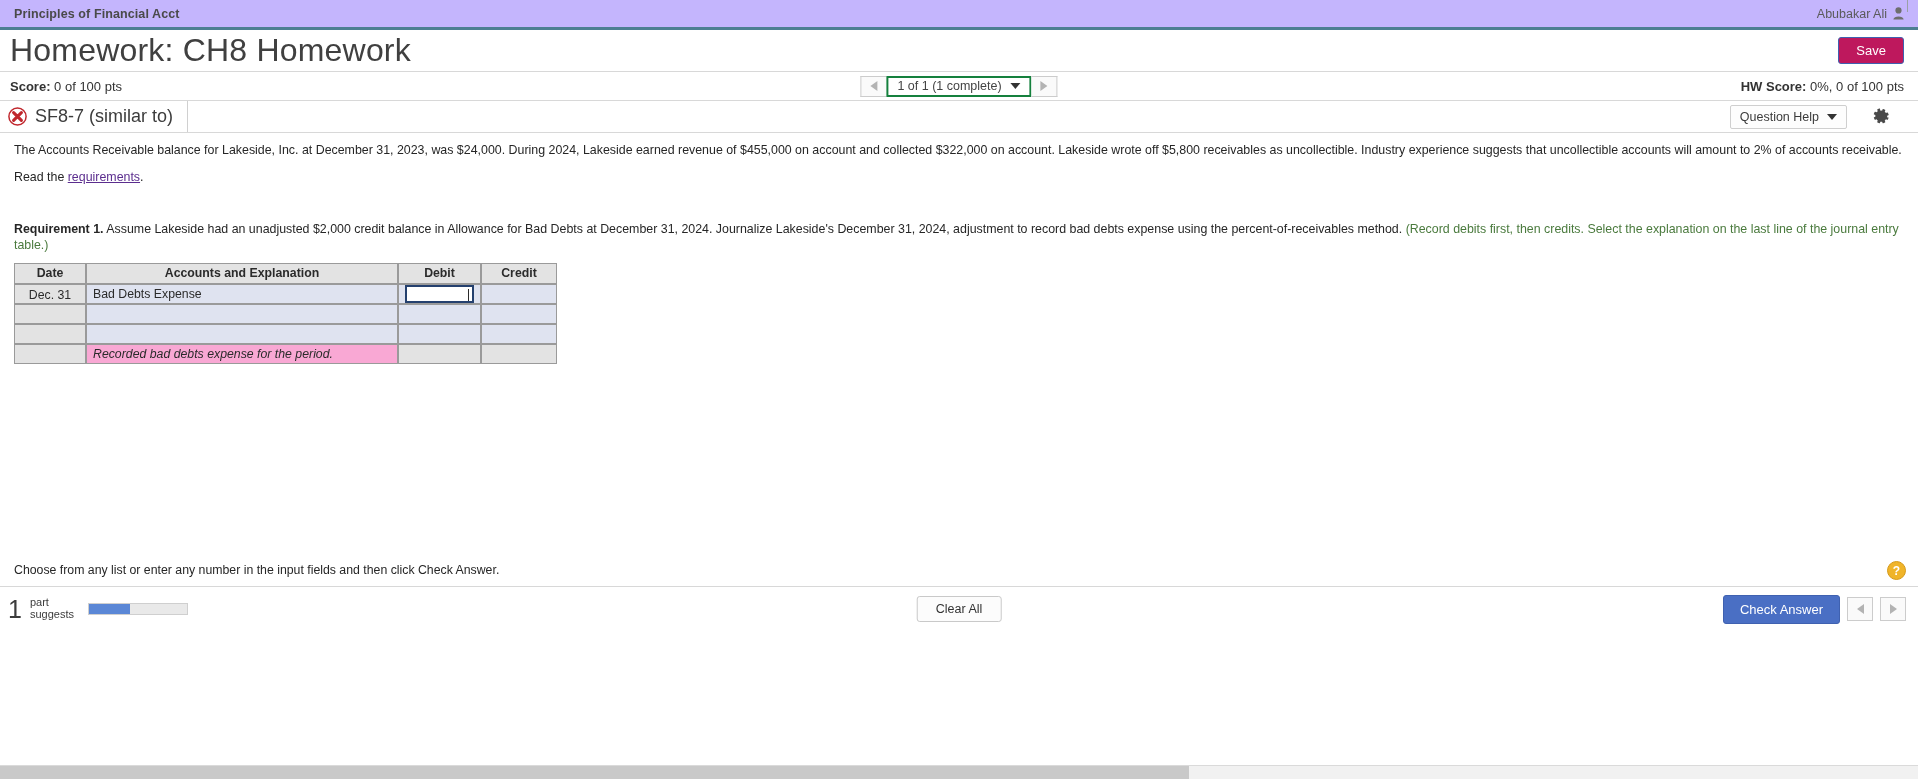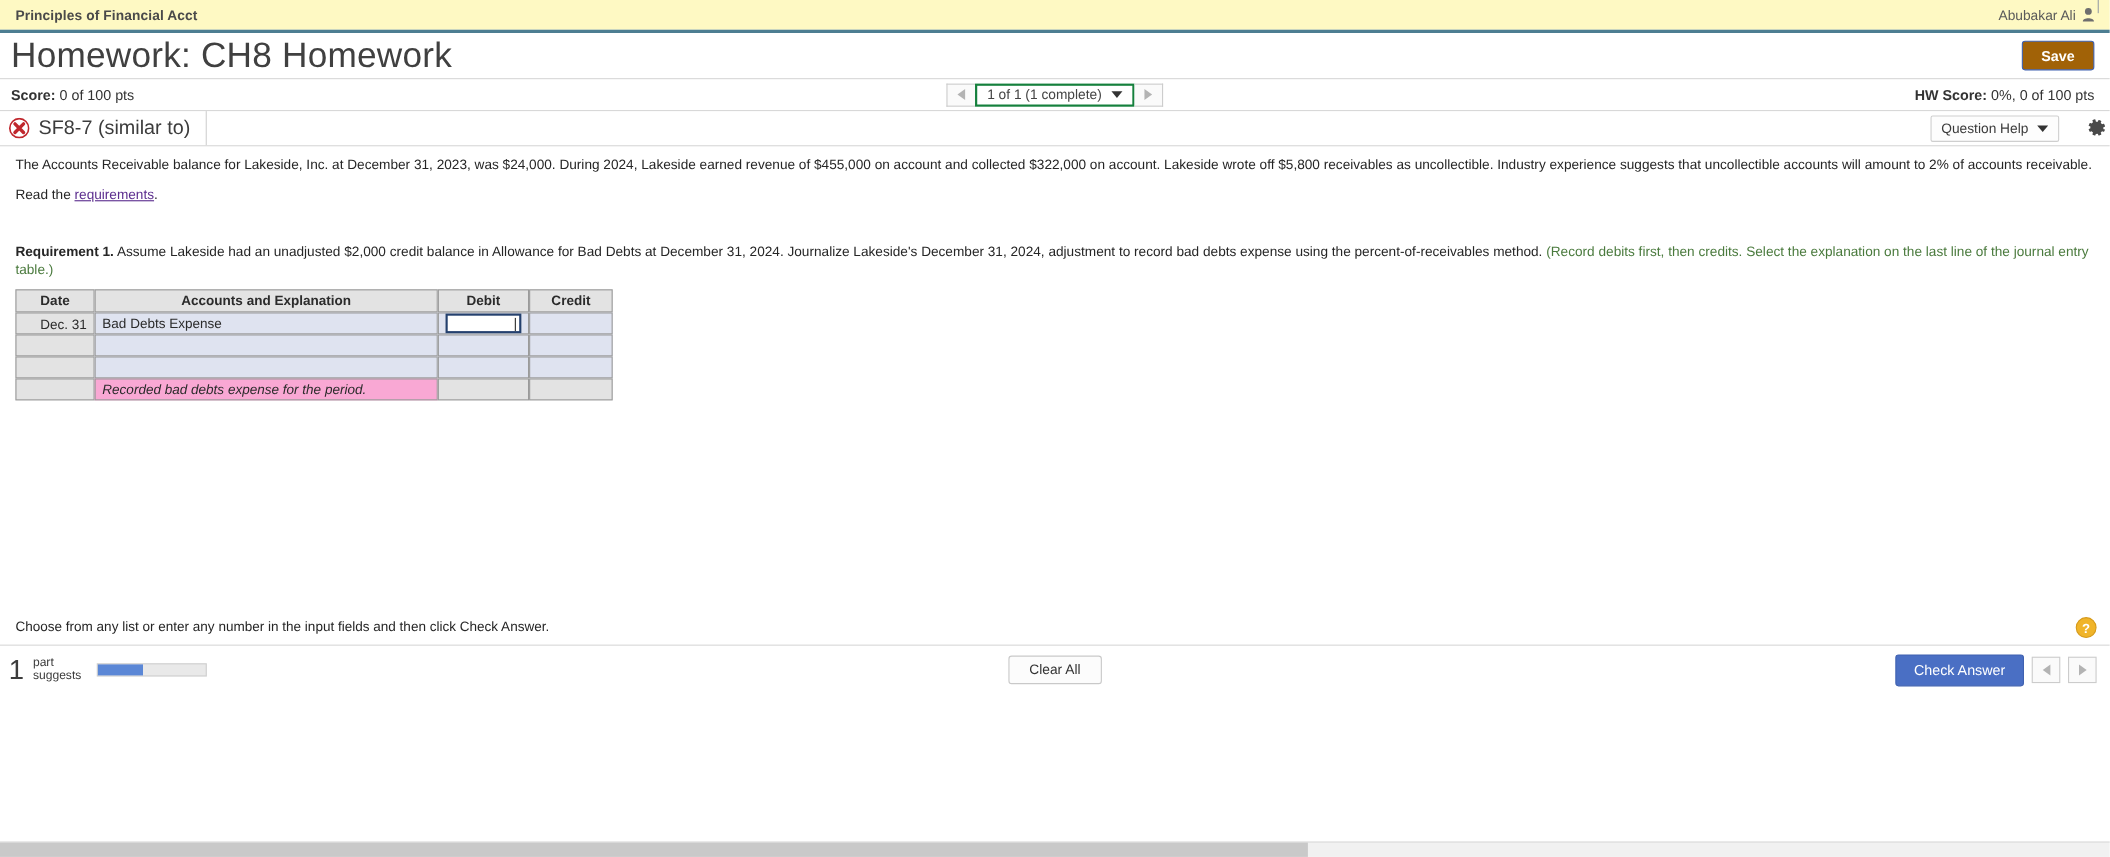--- a/index.html
+++ b/index.html
@@ -8,21 +8,21 @@
     width: 1918px; height: 779px;
     background: #ffffff;
     font-family: "Liberation Sans", sans-serif;
     overflow: hidden;
   }
   .app { position: relative; width: 1918px; height: 779px; background:#fff; }
 
   
   .course-bar {
     height: 27px;
-    background: #fef9c3;
+    background: #c4b5fd;
     display: flex;
     align-items: center;
     justify-content: space-between;
     padding: 0 14px 0 14px;
     font-size: 12.5px;
   }
   .course-title { font-weight: bold; color: #4a4a4a; letter-spacing: .1px; }
   .course-right { display:flex; gap:6px; color:#5a5a5a; font-size:12.5px; }
   .user-icon { width:11px; height:13px; display:inline-block; position:relative; }
   .user-icon svg { display:block; }
@@ -36,24 +36,23 @@
   
   .hw-title-row {
     height: 42px;
     display:flex; align-items:center; justify-content:space-between;
     padding: 0 14px 0 10px;
     border-bottom: 1px solid #d8d8d8;
     background:#fff;
   }
   .hw-title { font-size: 32px; color: #404040; font-weight: normal; letter-spacing:.2px; }
   .save-btn {
-    background: #a16207; color: #fff; border: 1px solid #3f61b0;
+    background: #be185d; color: #fff; border: 1px solid #3f61b0;
     font-size: 13px; padding: 5px 17px; border-radius: 3px; cursor: pointer;
     font-family: "Liberation Sans", sans-serif;
-    font-weight: bold;
   }
 
   
   .score-row {
     height: 29px;
     display:flex; align-items:center;
     padding: 0 14px 0 10px;
     border-bottom: 1px solid #d8d8d8;
     font-size: 13px; color:#333;
     position: relative;
@@ -78,21 +77,21 @@
   }
   .caret-dn { width:0;height:0;border-left:5px solid transparent;border-right:5px solid transparent;border-top:6px solid #333; }
   .score-right {
     margin-left:auto; font-size:13px; color:#333;
   }
   .score-right b { font-weight:bold; }
 
   
   .q-head {
     height: 32px; display:flex; align-items:center;
-    border-bottom: 1px solid #d8d8d8; padding-left: 8px; padding-right: 3px;
+    border-bottom: 1px solid #d8d8d8; padding-left: 8px; padding-right: 28px;
     background:#fff;
   }
   .q-id-wrap { display:flex; align-items:center; gap:8px; padding-right:14px; border-right:1px solid #d0d0d0; height:100%; }
   .x-icon { width:19px; height:19px; flex:none; }
   .q-id { font-size:18px; color:#3c3c3c; }
   .q-head-right { margin-left:auto; display:flex; align-items:center; gap:26px; }
   .qhelp {
     border:1px solid #cfcfcf; background:#fdfdfd; font-size:12.5px; color:#3b3b3b;
     padding: 4px 9px; display:flex; align-items:center; gap:8px; border-radius:2px; cursor:pointer;
   }
@@ -118,21 +117,21 @@
   }
   .jtable th {
     background:#e3e3e3; border:1px solid #9a9a9a; font-weight:bold; font-size:12.3px;
     height:21px; color:#2b2b2b; text-align:center; padding:0 4px;
   }
   .jtable td { border:1px solid #9a9a9a; height:20px; padding:0 6px; vertical-align: middle; }
   .col-date { width:72px; }
   .col-acct { width:312px; }
   .col-deb  { width:76px; }
   .col-cre  { width:76px; }
-  td.date-cell { background:#e3e3e3; text-align:right; vertical-align: top; padding-top:3px; }
+  td.date-cell { background:#e3e3e3; text-align:center; vertical-align: top; padding-top:3px; }
   td.acct-cell { background:#dfe3f0; text-align:left; }
   td.amt-cell  { background:#dfe3f0; text-align:right; }
   td.shade-cell { background:#e3e3e3; }
   td.expl-cell { background:#f9a8d4; font-style: italic; }
   .inp {
     width: 68px; height: 17px; border:1px solid #2f4f7f; background:#ffffff;
     display:inline-block; vertical-align:middle;
   }
   .inp.focused { border:2px solid #24406e; width:69px; height:18px; position:relative; }
   .inp.focused:after {

